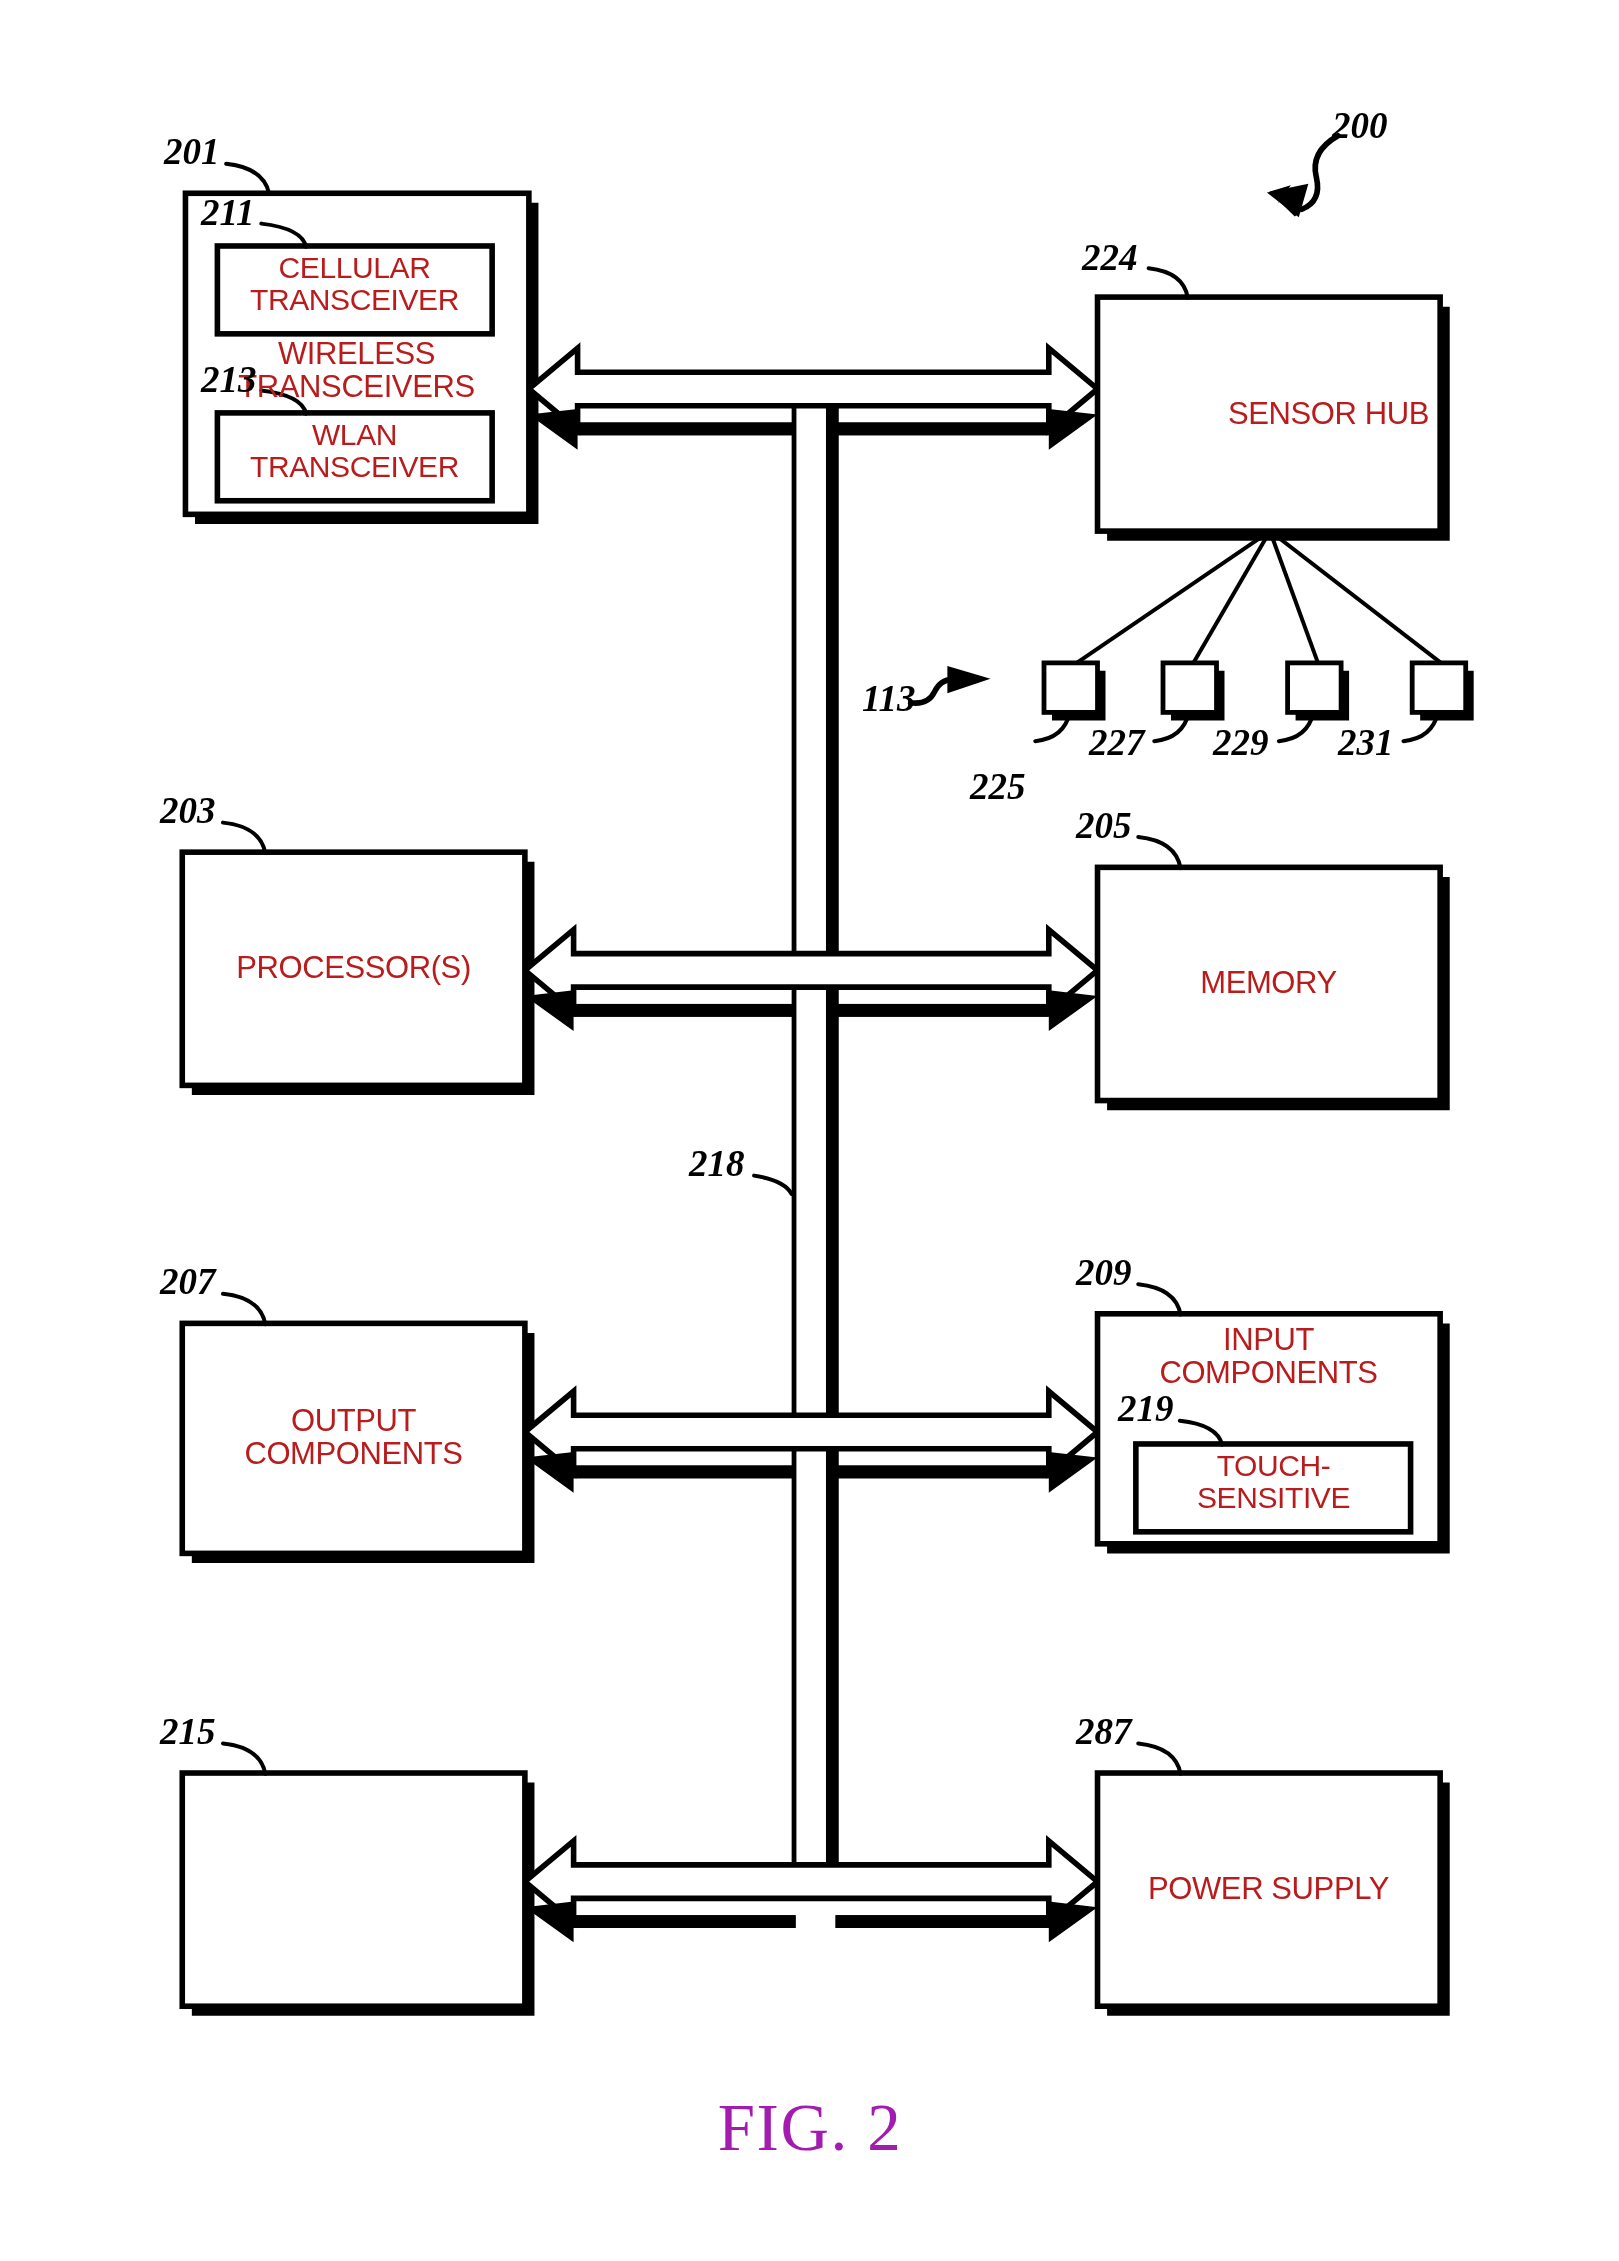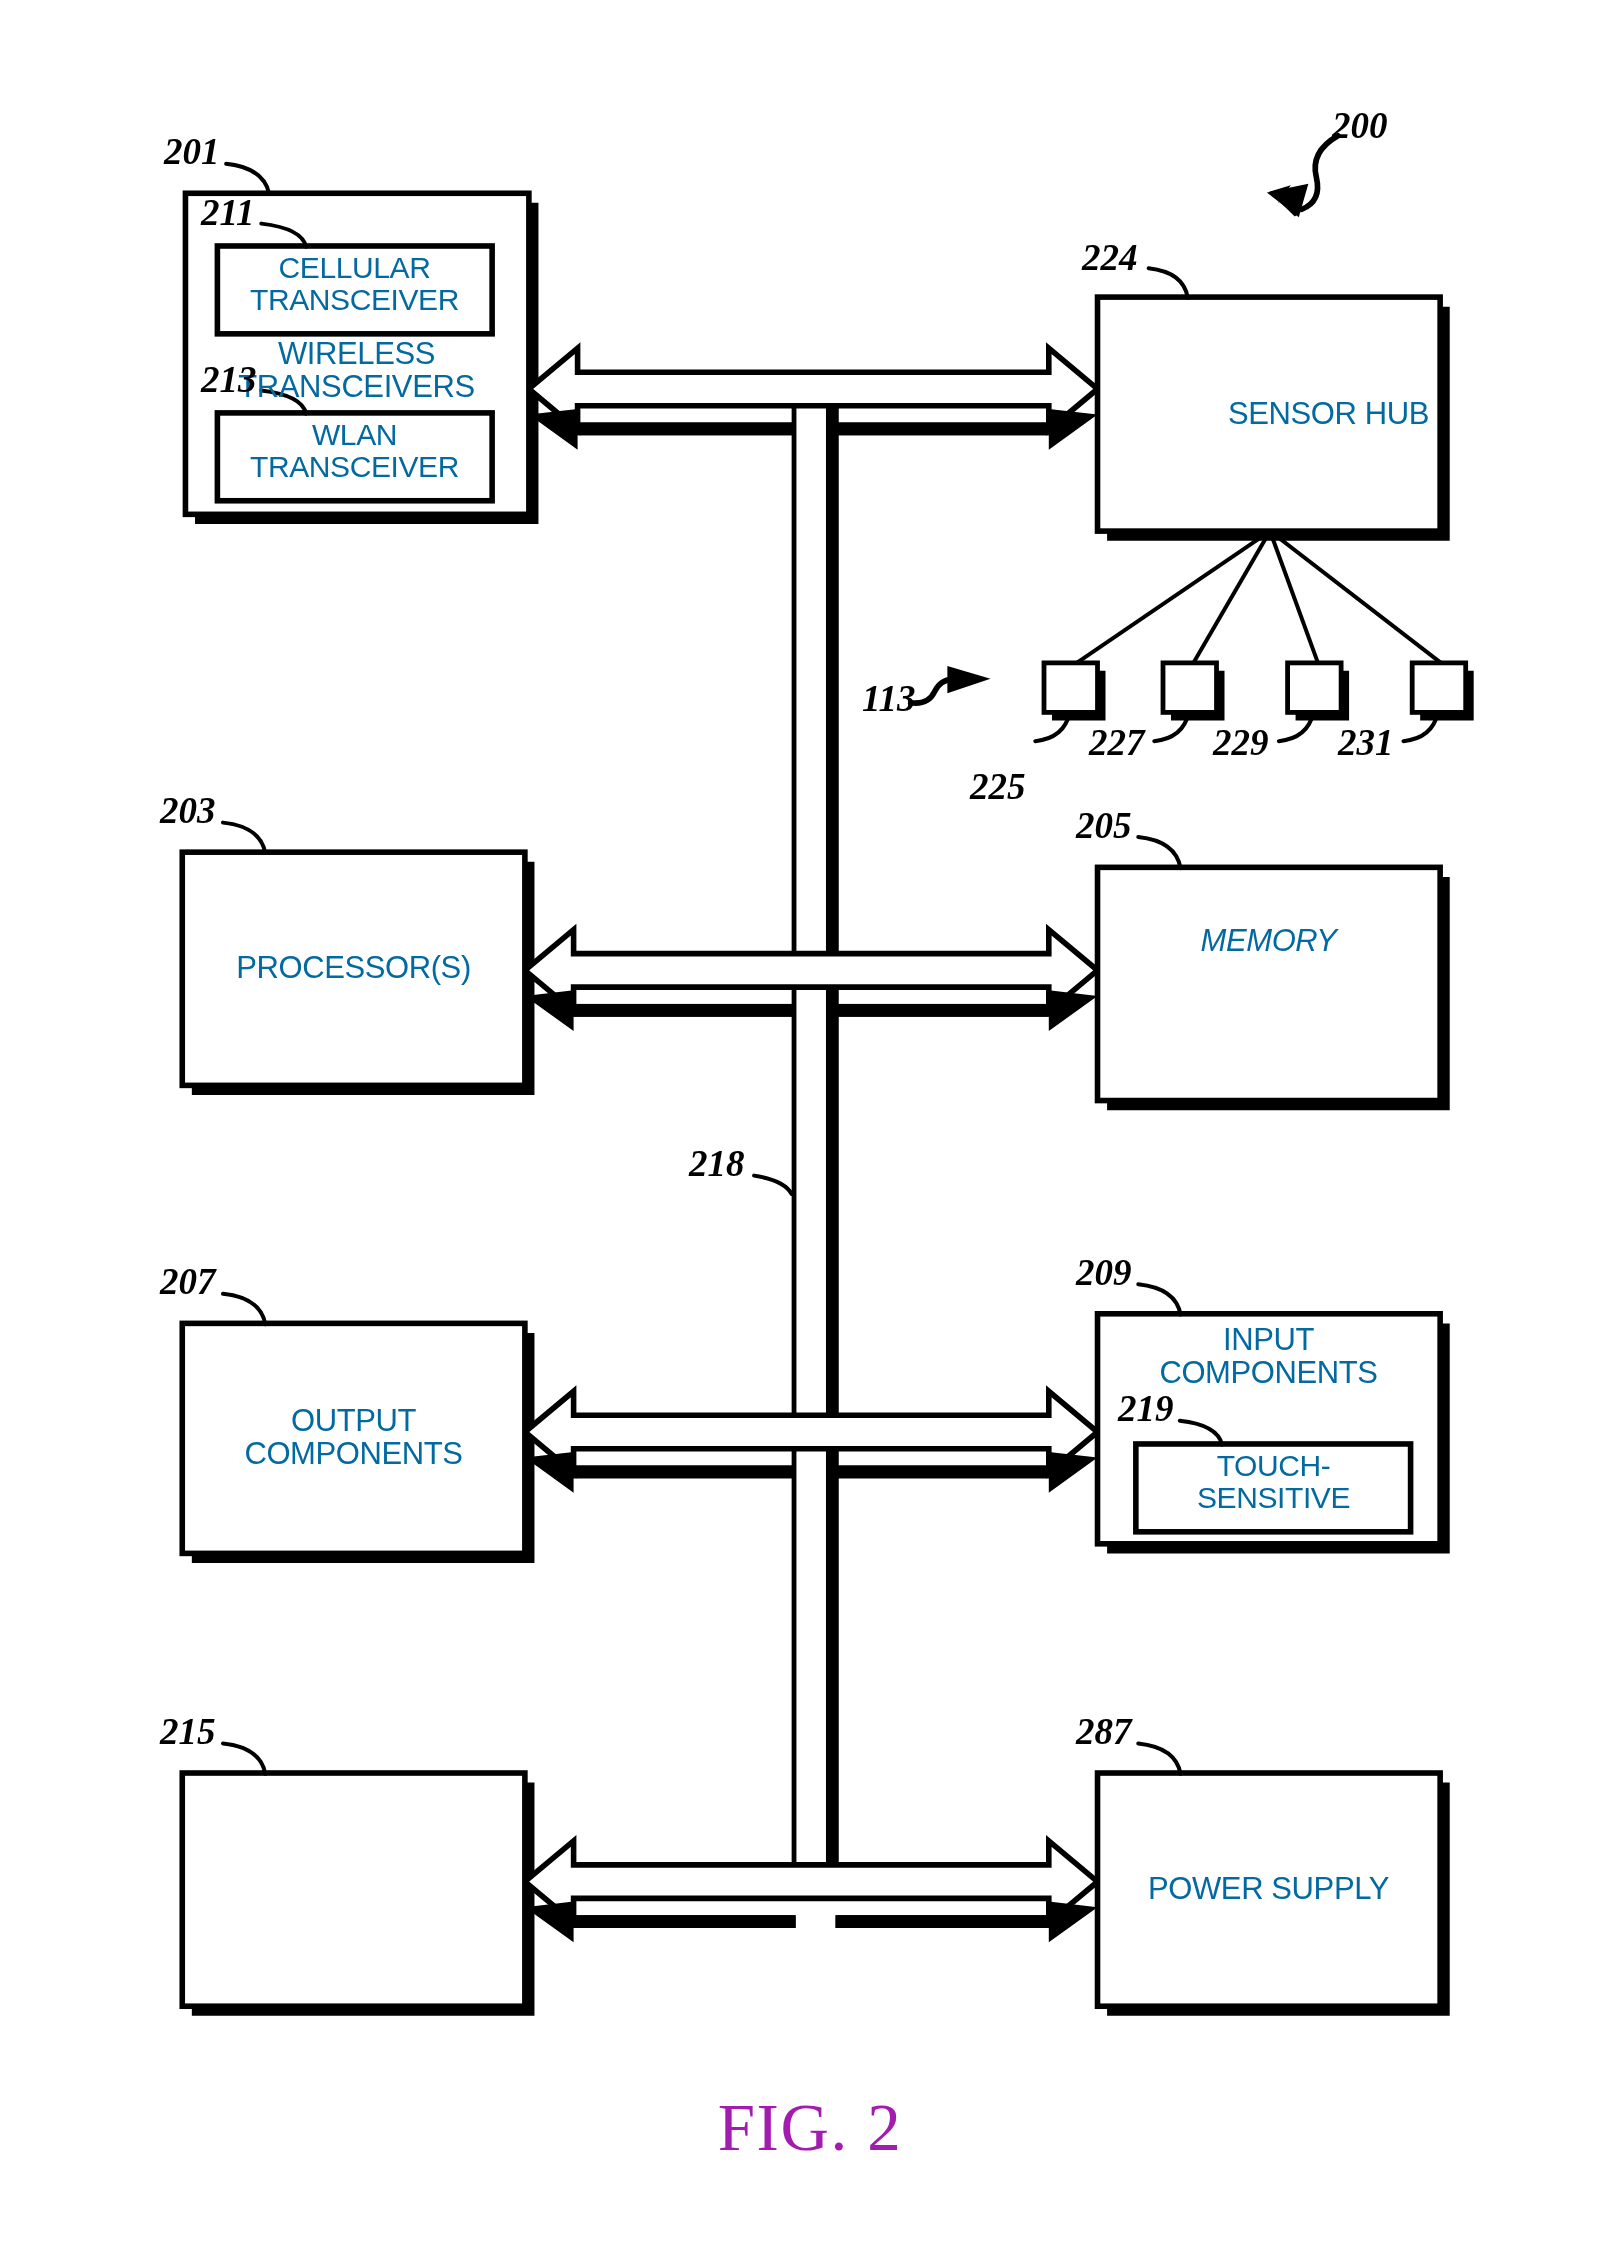--- a/index.html
+++ b/index.html
@@ -20,21 +20,21 @@
     position: absolute;
     left: 0;
     top: 0;
     width: 1620px;
     height: 2261px;
     display: block;
   }
   
   .lbl {
     position: absolute;
-    color: #0369a1;
+    color: #b91c1c;
     font-family: "Liberation Sans", sans-serif;
     text-align: center;
     line-height: 1.06;
     white-space: pre;
     letter-spacing: -0.4px;
   }
   .block-label {
     font-size: 31px;
     font-weight: 400;
   }
@@ -222,21 +222,21 @@
   <div class="lbl block-label" style="left:185px; top:338px; width:343px;"><span>WIRELESS</span><br><span>TRANSCEIVERS</span></div>
 
   <div class="lbl inner-label" style="left:217px; top:252px; width:275px;"><span>CELLULAR</span><br><span>TRANSCEIVER</span></div>
 
   <div class="lbl inner-label" style="left:217px; top:419px; width:275px;"><span>WLAN</span><br><span>TRANSCEIVER</span></div>
 
   <div class="lbl block-label" style="left:1157px; top:398px; width:343px;">SENSOR HUB</div>
 
   <div class="lbl block-label" style="left:182px; top:952px; width:343px;">PROCESSOR(S)</div>
 
-  <div class="lbl block-label" style="left:1097px; top:925px; width:343px;font-style:italic;">MEMORY</div>
+  <div class="lbl block-label" style="left:1097px; top:967px; width:343px;">MEMORY</div>
 
   <div class="lbl block-label" style="left:182px; top:1405px; width:343px;"><span>OUTPUT</span><br><span>COMPONENTS</span></div>
 
   <div class="lbl block-label" style="left:1097px; top:1324px; width:343px;"><span>INPUT</span><br><span>COMPONENTS</span></div>
 
   <div class="lbl inner-label" style="left:1136px; top:1450px; width:275px;"><span>TOUCH-</span><br><span>SENSITIVE</span></div>
 
 
   <div class="lbl block-label" style="left:1097px; top:1873px; width:343px;">POWER SUPPLY</div>
 

